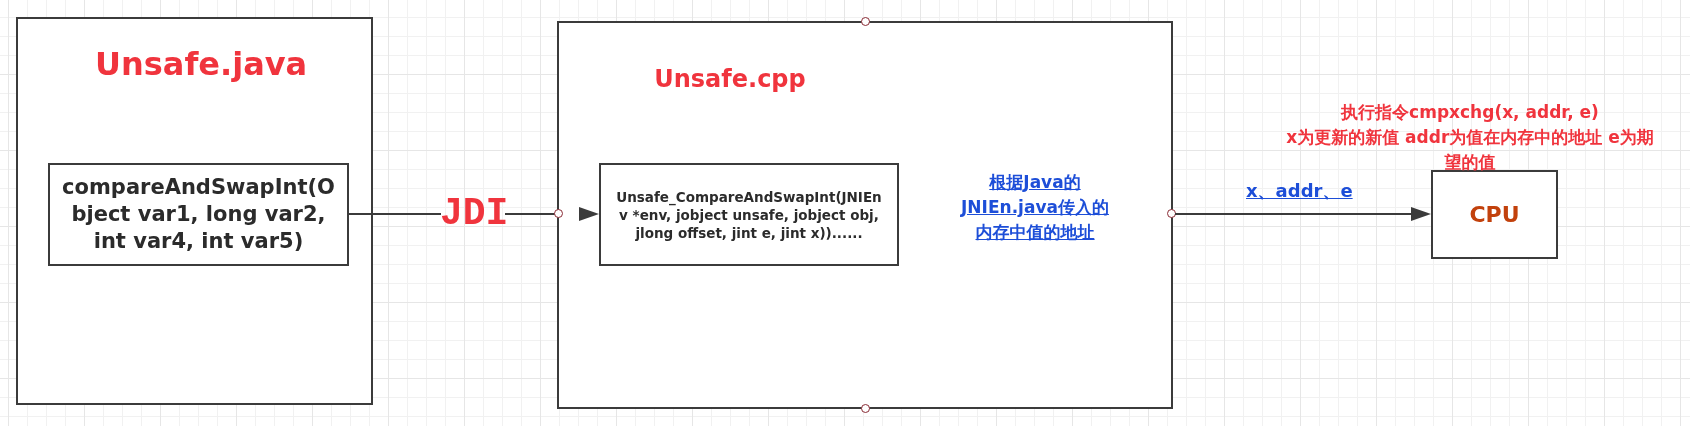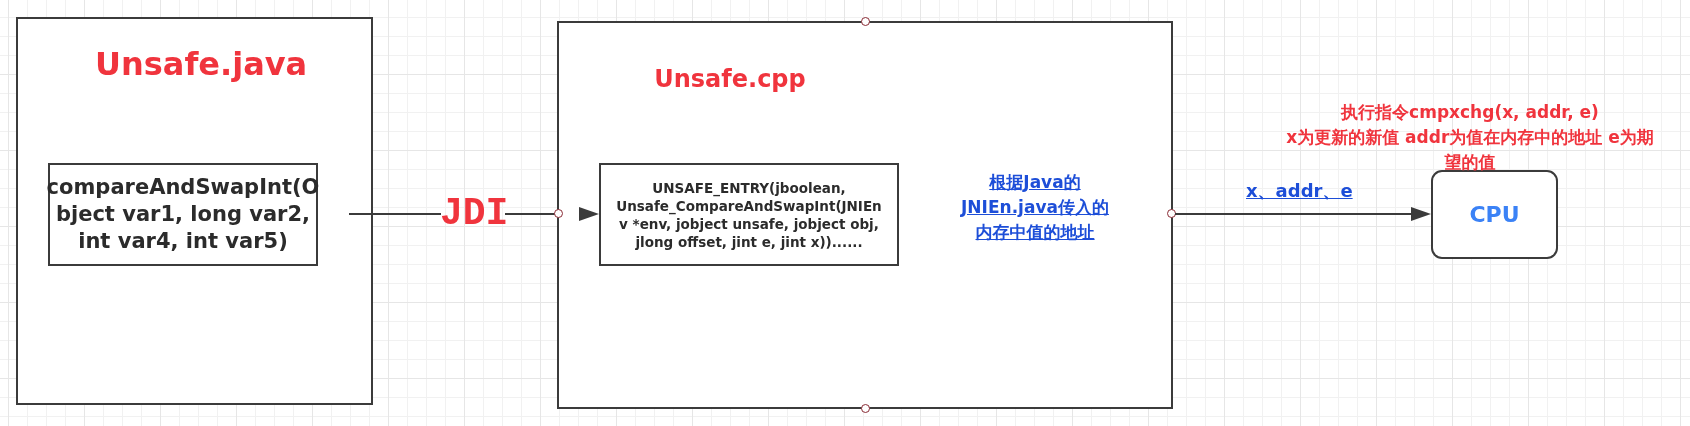--- a/index.html
+++ b/index.html
@@ -42,21 +42,21 @@
     border-left: 20px solid #3b3b3b;
   }
   .multiline span { display: block; }
 </style>
 </head>
 <body>
 
 <div class="box" style="left:16px; top:17px; width:357px; height:388px;"></div>
 <div class="label red" style="left:95px; top:45px; width:180px; font-size:32px;">Unsafe.java</div>
 
-<div class="inner multiline" style="left:48px; top:163px; width:270px; height:103px; font-size:21px; line-height:27px;">
+<div class="inner multiline" style="left:48px; top:163px; width:301px; height:103px; font-size:21px; line-height:27px;">
   <div>
     <span>compareAndSwapInt(O</span>
     <span>bject var1, long var2,</span>
     <span>int var4, int var5)</span>
   </div>
 </div>
 
 <div class="line" style="left:349px; top:213px; width:92px;"></div>
 <div class="label red" style="left:440px; top:192px; width:66px; font-size:38px; line-height:44px;font-family:Liberation Mono, monospace;">JDI</div>
 <div class="line" style="left:505px; top:213px; width:78px;"></div>
@@ -66,38 +66,37 @@
 
 <div class="conn" style="left:861px; top:17px;"></div>
 <div class="conn" style="left:861px; top:404px;"></div>
 <div class="conn" style="left:554px; top:209px;"></div>
 <div class="conn" style="left:1167px; top:209px;"></div>
 
 <div class="arrowhead" style="left:579px; top:207px;"></div>
 
 <div class="inner multiline" style="left:599px; top:163px; width:300px; height:103px; font-size:13.5px; line-height:18px;">
   <div>
-    <span>UNSAFE_ENTRY(jboolean,</span>
     <span>Unsafe_CompareAndSwapInt(JNIEn</span>
     <span>v *env, jobject unsafe, jobject obj,</span>
     <span>jlong offset, jint e, jint x))......</span>
   </div>
 </div>
 
 <div class="label red2 multiline" style="left:925px; top:170px; width:220px; font-size:17px; line-height:25px;">
   <span>根据Java的</span>
   <span>JNIEn.java传入的</span>
   <span>内存中值的地址</span>
 </div>
 
 <div class="line" style="left:1175px; top:213px; width:240px;"></div>
 <div class="arrowhead" style="left:1411px; top:207px;"></div>
 <div class="label red2" style="left:1246px; top:179px; font-size:18px; line-height:24px;text-align:center;">x、addr、e</div>
 
-<div class="inner" style="left:1431px; top:170px; width:127px; height:89px; font-size:22px; color:#3b82f6;border-radius:11px;">
+<div class="inner" style="left:1431px; top:170px; width:127px; height:89px; font-size:22px; color:#c2410c;">
   <span>CPU</span>
 </div>
 
 <div class="label red multiline" style="left:1250px; top:64px; width:440px; font-size:17px; line-height:25px;margin-top:36px;">
   <span>执行指令cmpxchg(x, addr, e)</span>
   <span>x为更新的新值 addr为值在内存中的地址 e为期</span>
   <span>望的值</span>
 </div>
 
 </body></html>

